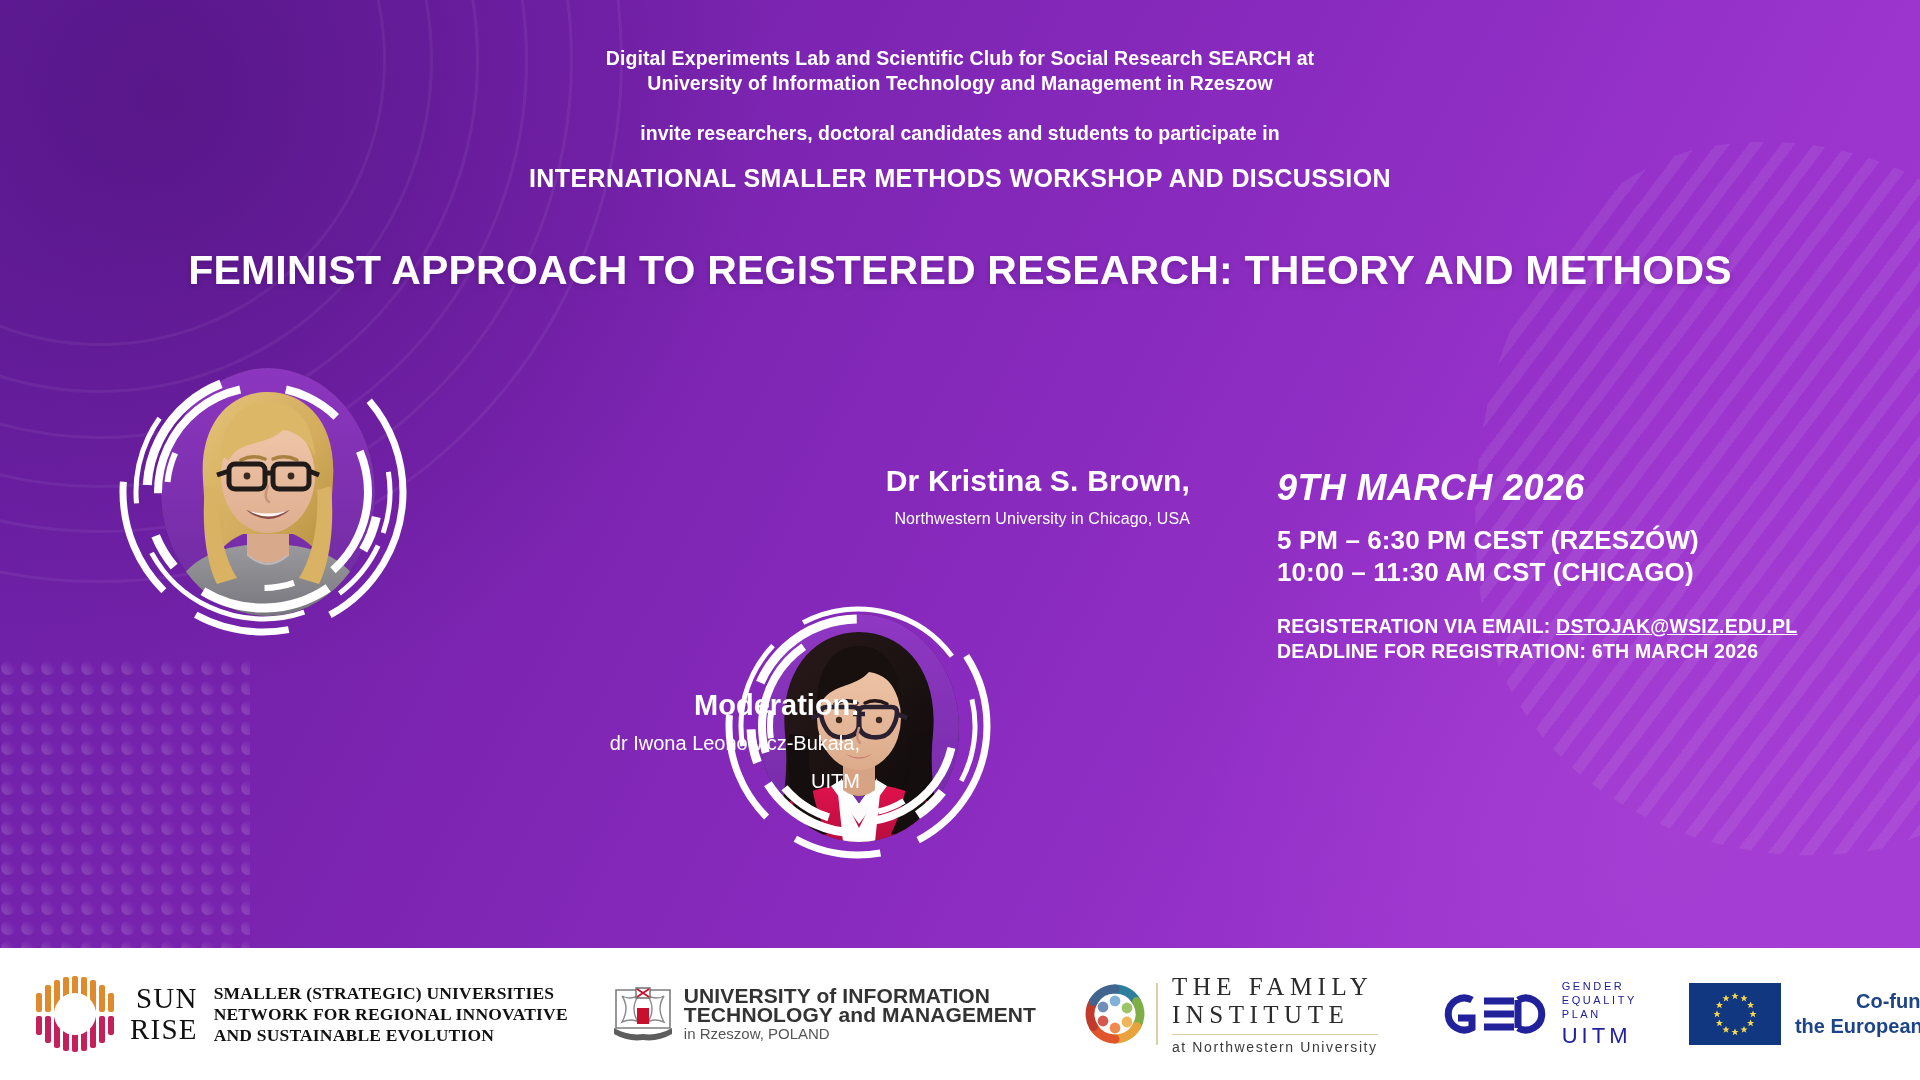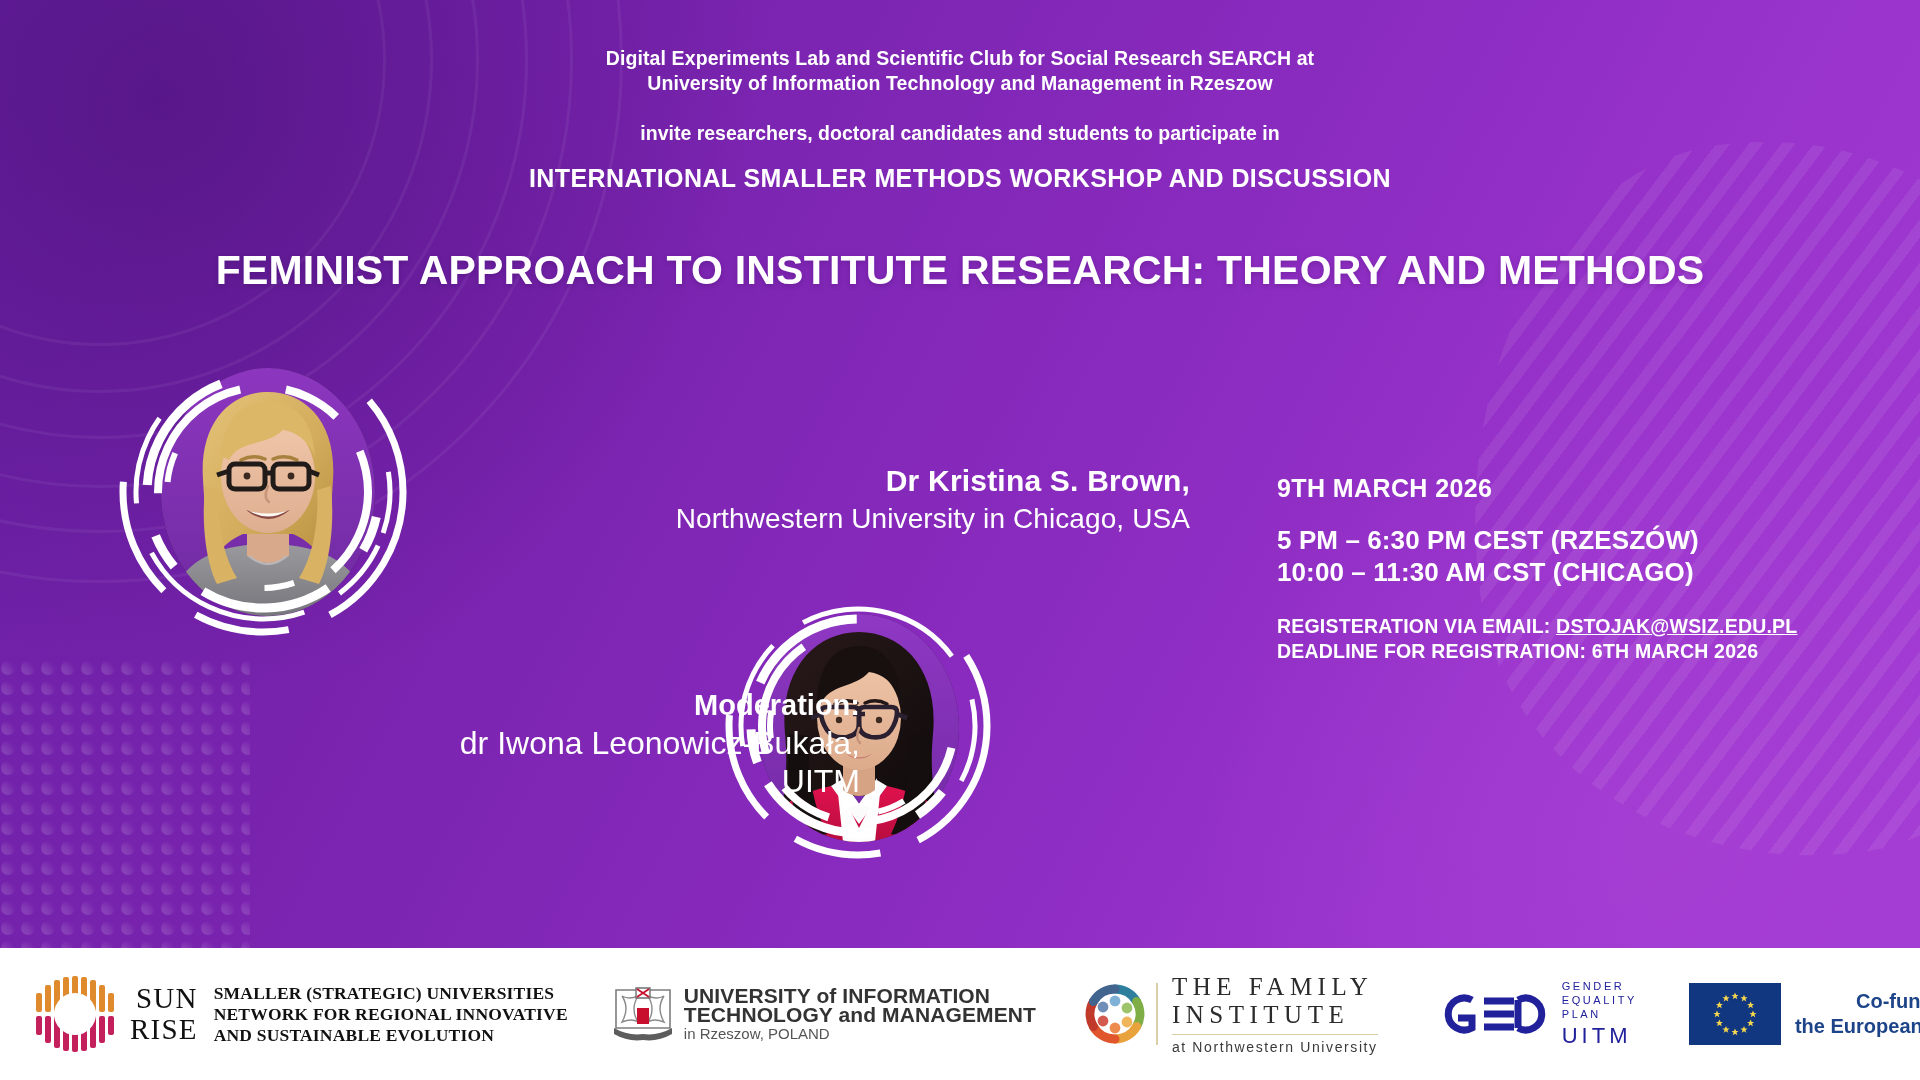--- a/index.html
+++ b/index.html
@@ -180,59 +180,60 @@
     text-align: right;
     color: #ffffff;
   }
   .speaker-name {
     font-size: 30px;
     font-weight: bold;
     line-height: 38px;
     letter-spacing: .2px;
   }
   .speaker-affil {
-    font-size: 28px;
+    font-size: 16px;
     font-weight: 400;
     line-height: 38px;
     letter-spacing: .1px;
   }
 
   
   .moderation-caption {
     position: absolute;
     left: 230px;
     top: 686px;
     width: 630px;
     text-align: right;
     color: #ffffff;
   }
   .moderation-label {
     font-size: 29px;
     font-weight: bold;
     line-height: 38px;
   }
   .moderation-name {
-    font-size: 32px;
+    font-size: 20px;
     font-weight: 400;
     line-height: 38px;
   }
 
   
   .info-col {
     position: absolute;
     left: 1277px;
     top: 466px;
     width: 600px;
     color: #ffffff;
   }
   .info-date {
-    font-size: 25px;
+    font-size: 36px;
     font-weight: bold;
     letter-spacing: .4px;
     line-height: 44px;
+    font-style: italic;
   }
   .info-times {
     margin-top: 14px;
     font-size: 26px;
     font-weight: bold;
     line-height: 32px;
     letter-spacing: .1px;
   }
   .info-platform {
     margin-top: 24px;
@@ -395,21 +396,21 @@
     </svg>
 
     <div class="header-block">
       <div class="hdr-line">Digital Experiments Lab and Scientific Club for Social Research SEARCH at</div>
       <div class="hdr-line">University of Information Technology and Management in Rzeszow</div>
       <div class="hdr-gap"></div>
       <div class="hdr-invite">invite researchers, doctoral candidates and students to participate in</div>
       <div class="hdr-workshop">INTERNATIONAL SMALLER METHODS WORKSHOP AND DISCUSSION</div>
     </div>
 
-    <div class="main-title">FEMINIST APPROACH TO INSTITUTE RESEARCH: THEORY AND METHODS</div>
+    <div class="main-title">FEMINIST APPROACH TO REGISTERED RESEARCH: THEORY AND METHODS</div>
 
     <div class="badge" id="badge-speaker">
       <div class="photo">
         <svg class="portrait" viewBox="0 0 214 248" width="214" height="248" preserveAspectRatio="xMidYMid slice" aria-hidden="true">
           <defs>
             <linearGradient id="sp-bg" x1="0" y1="0" x2="0" y2="1">
               <stop offset="0%" stop-color="#8c36bf"></stop>
               <stop offset="100%" stop-color="#6f2aa0"></stop>
             </linearGradient>
             <linearGradient id="sp-hair" x1="0" y1="0" x2="1" y2="1">

